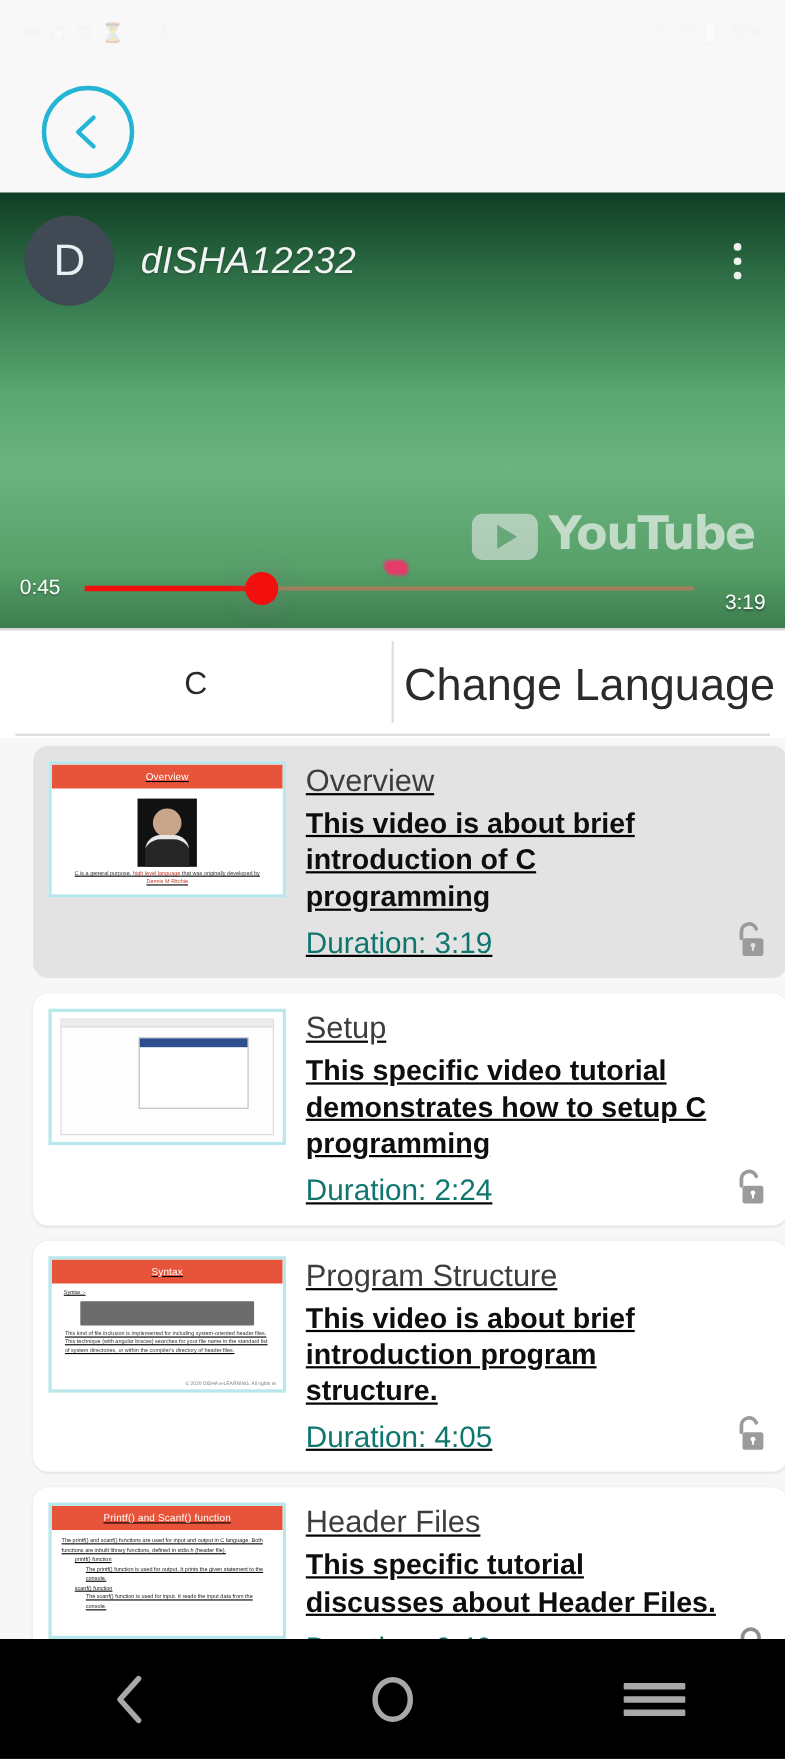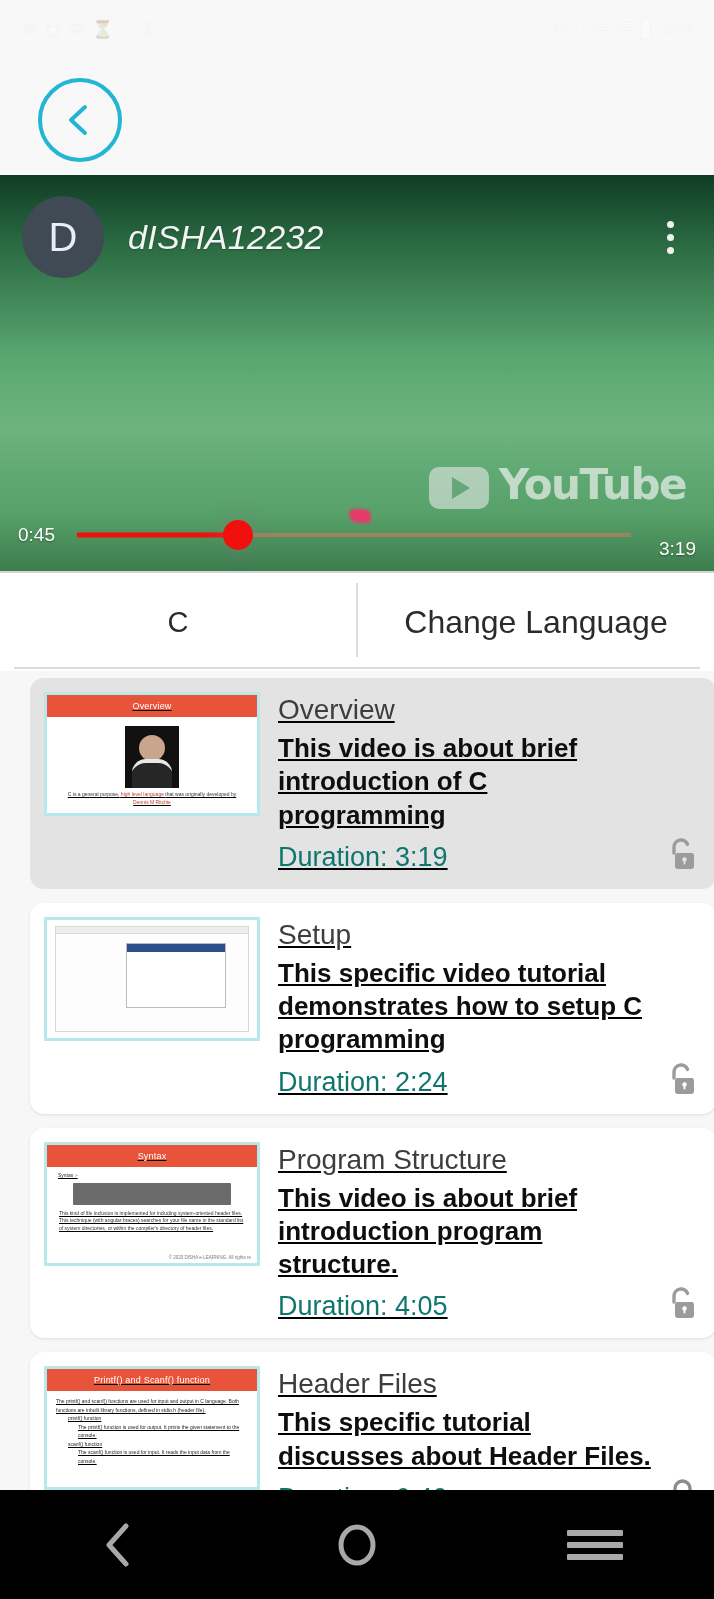--- a/index.html
+++ b/index.html
@@ -120,21 +120,21 @@
   .tabs {
     position:absolute; top:571px; left:0; width:714px; height:100px;
     background:#ffffff; border-top:2px solid #d4d4d4;
     display:flex; align-items:stretch;
   }
   .tab {
     flex:1 1 0; display:flex; align-items:center;
     justify-content:center; color:#2b2b2b; cursor:pointer;
   }
   .tab.left { font-size:29px; }
-  .tab.right { font-size:32px; }
+  .tab.right { font-size:41px; }
   .tab-div {
     width:2px; background:#dedede; align-self:center; height:74px;
     margin-top:-4px;
   }
   .tabs-rule {
     position:absolute; top:667px; left:14px; width:686px; height:2px;
     background:#dcdcdc;
   }
 
   

